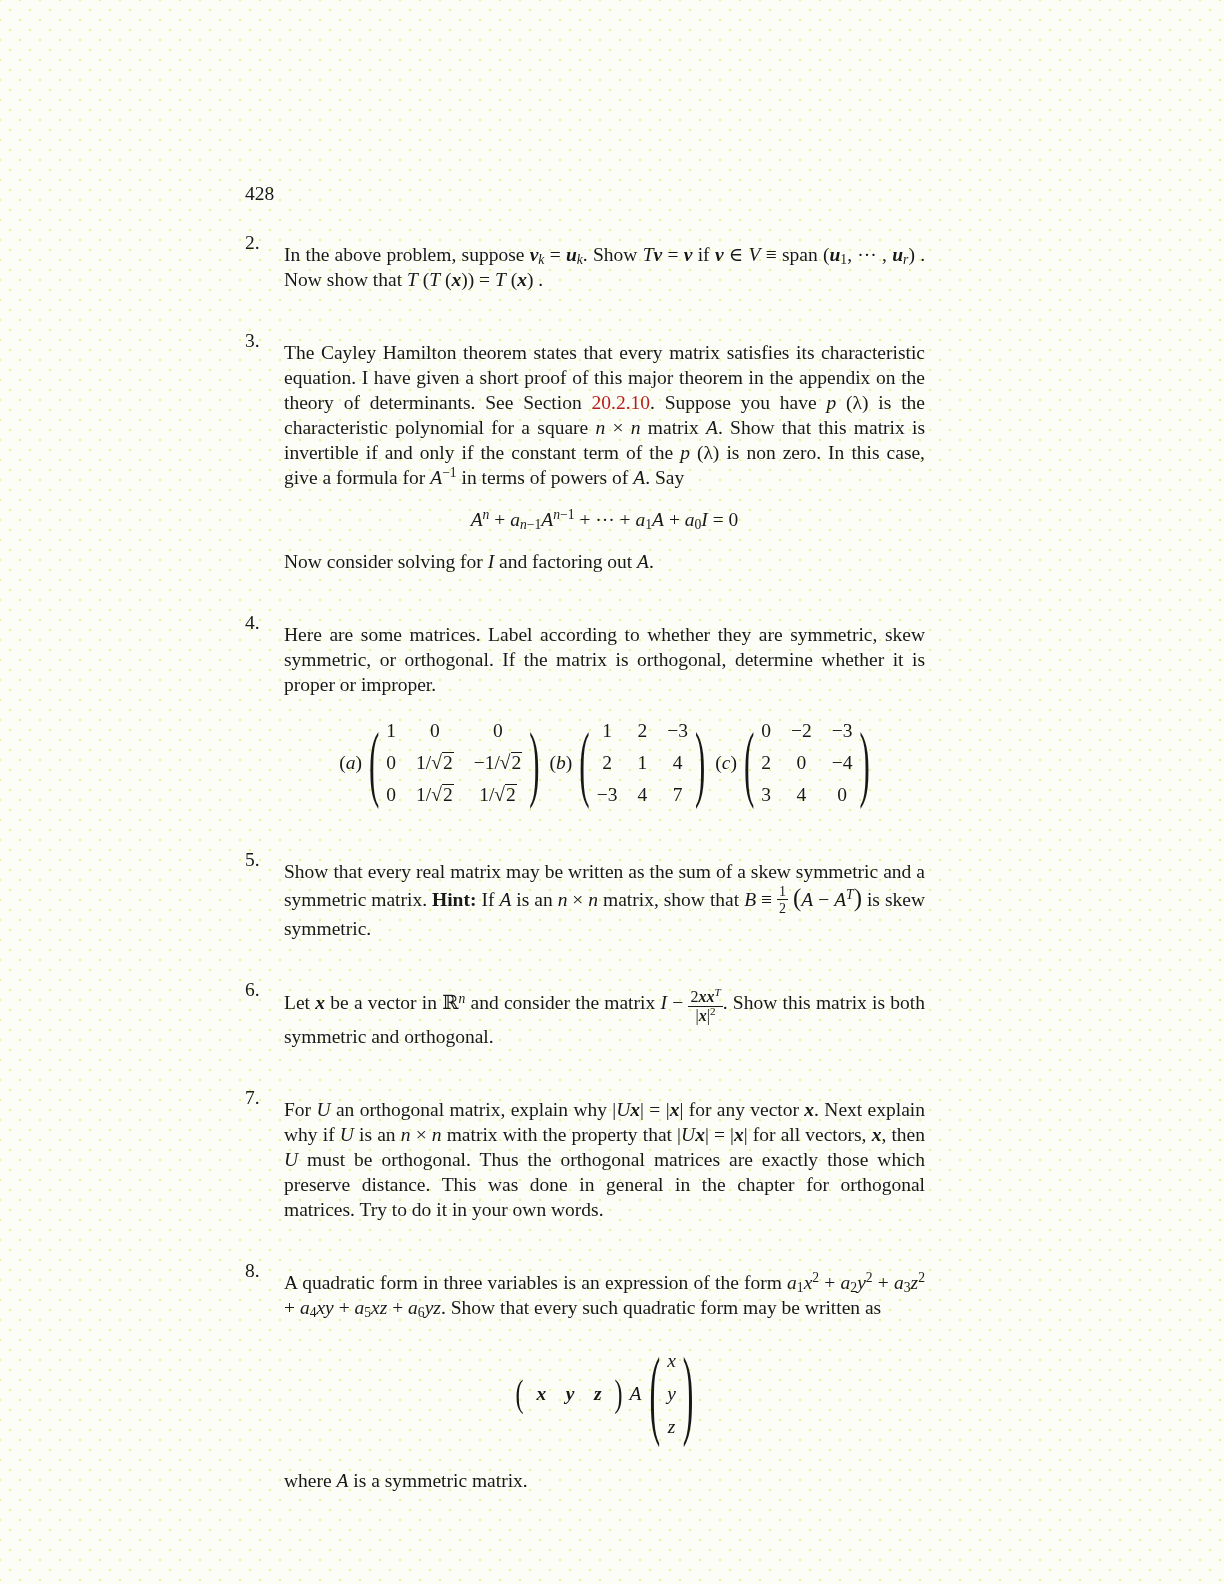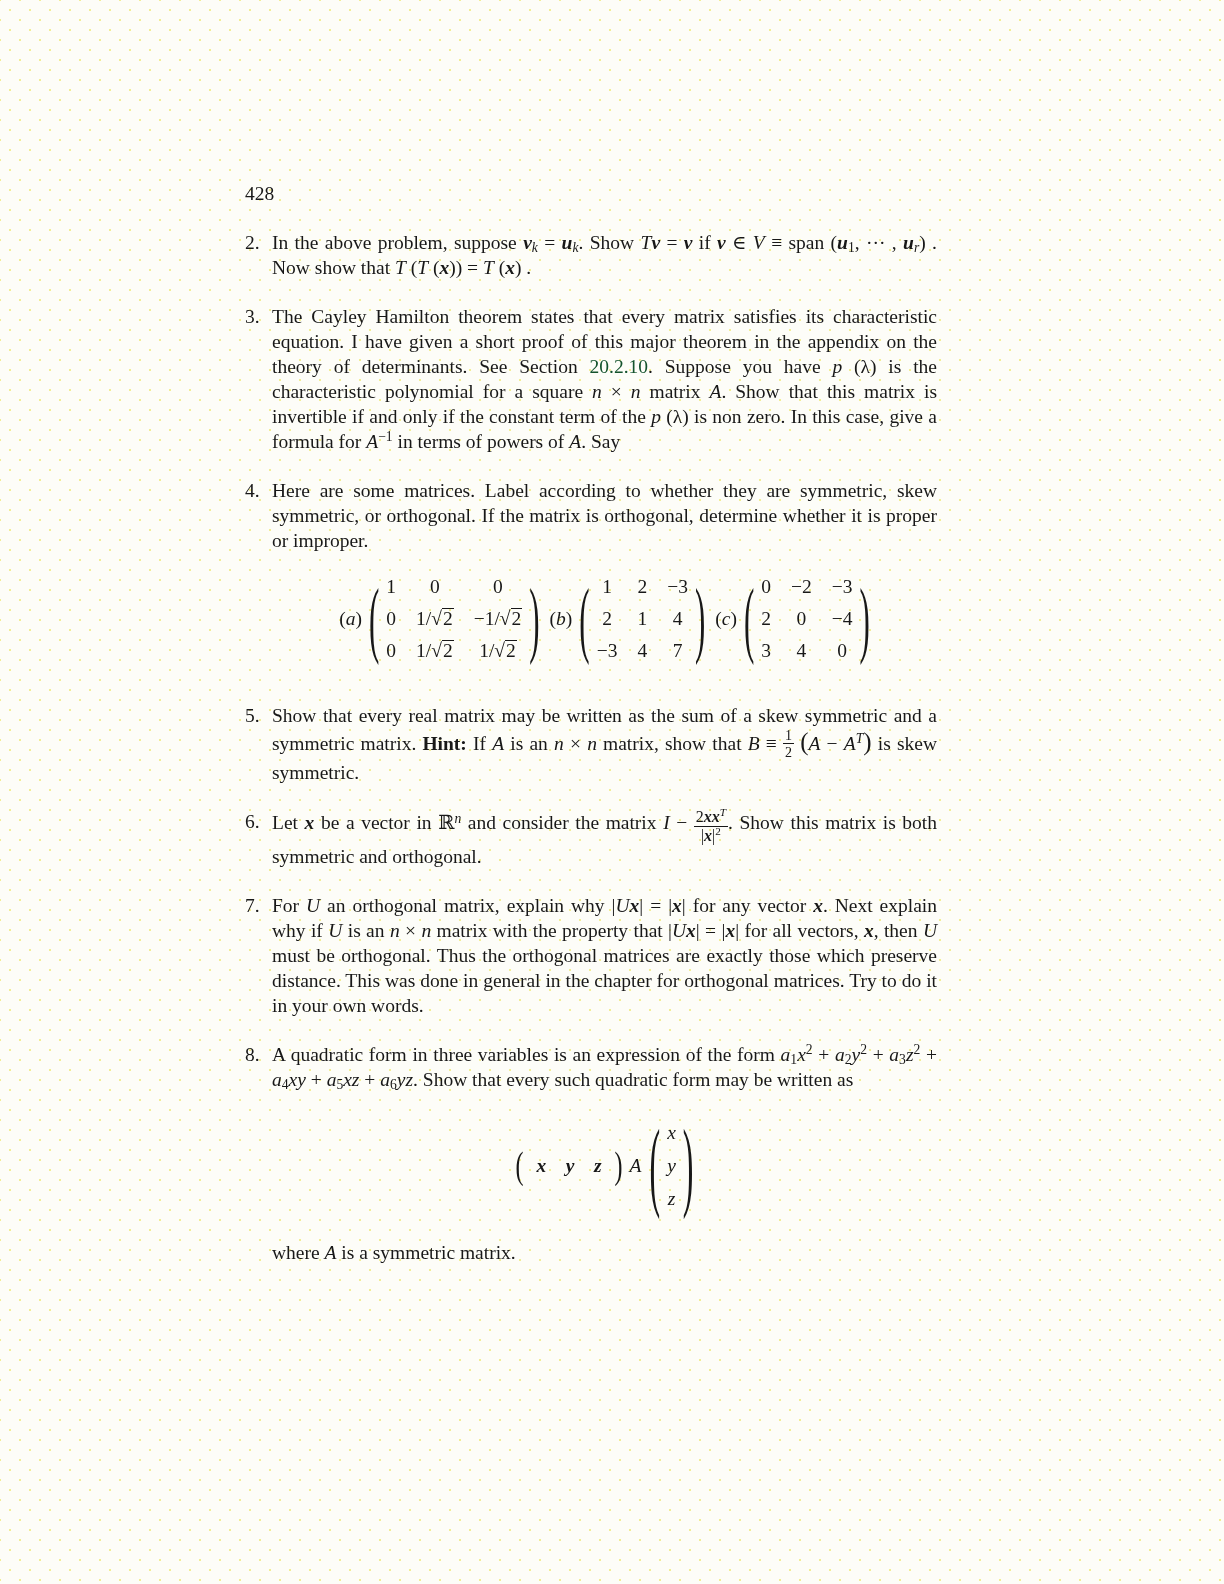--- a/index.html
+++ b/index.html
@@ -14,23 +14,23 @@
     font-family:"Liberation Serif","DejaVu Serif",serif;
     color:#181818;
     font-size:19.5px;
     line-height:25px;
   }
   .page{box-sizing:border-box;width:1224px;height:1584px;padding:181px 259px 0 245px;}
   .pagehead{display:flex;justify-content:space-between;white-space:pre;font-size:19.5px;}
   .problem{display:flex;margin-top:24px;}
   .pnum{width:27px;flex:0 0 27px;}
   .ptext{width:665px;flex:0 0 665px;text-align:justify;}
-  .para{margin:0;}
+  .para{margin:12px;}
   .display{margin:13px 0 15px 0;text-align:center;}
-  a.seclink{color:#14532d;text-decoration:none;cursor:pointer;}
+  a.seclink{color:#b91c1c;text-decoration:none;cursor:pointer;}
   sup{font-size:0.70em;vertical-align:0.5em;line-height:0;}
   sub{font-size:0.70em;vertical-align:-0.22em;line-height:0;}
   .frac{display:inline-block;vertical-align:-0.75em;text-align:center;line-height:1.02;font-size:0.82em;}
   .frac .num{display:block;border-bottom:1.3px solid #181818;padding:0 2px 1px 2px;}
   .frac .den{display:block;padding-top:1px;}
   .frac.half{font-size:0.72em;vertical-align:-0.5em;}
   .bigp{font-size:1.28em;}
   .sqrt{white-space:nowrap;}
   .sqrt .rad{display:inline-block;border-top:1.4px solid currentColor;line-height:1.05;padding:0 1px;}
   .matrixrow{display:flex;justify-content:center;align-items:center;gap:10px;margin:12px 0 8px 0;height:106px;}
@@ -65,20 +65,22 @@
       <span class="pnum">2.</span>
       <div class="ptext">
         <p class="para">In the above problem, suppose <b><i>v</i></b><sub><i>k</i></sub> = <b><i>u</i></b><sub><i>k</i></sub>. Show <i>T</i><b><i>v</i></b> = <b><i>v</i></b> if <b><i>v</i></b> ∈ <i>V</i> ≡ span (<b><i>u</i></b><sub>1</sub>, ··· , <b><i>u</i></b><sub><i>r</i></sub>) . Now show that <i>T</i> (<i>T</i> (<b><i>x</i></b>)) = <i>T</i> (<b><i>x</i></b>) .</p>
       </div>
     </div>
 
     <div class="problem">
       <span class="pnum">3.</span>
       <div class="ptext">
         <p class="para">The Cayley Hamilton theorem states that every matrix satisfies its characteristic equation.  I have given a short proof of this major theorem in the appendix on the theory of determinants.  See Section <a class="seclink">20.2.10</a>. Suppose you have <i>p</i> (λ) is the characteristic polynomial for a square <i>n</i> × <i>n</i> matrix <i>A</i>. Show that this matrix is invertible if and only if the constant term of the <i>p</i> (λ) is non zero. In this case, give a formula for <i>A</i><sup>−1</sup> in terms of powers of <i>A</i>. Say</p>
+        <div class="display" style="margin-top:17px;margin-bottom:17px;"><i>A</i><sup><i>n</i></sup> + <i>a</i><sub><i>n</i>−1</sub><i>A</i><sup><i>n</i>−1</sup> + ··· + <i>a</i><sub>1</sub><i>A</i> + <i>a</i><sub>0</sub><i>I</i> = 0</div>
+        <p class="para" style="margin-top:16px;">Now consider solving for <i>I</i> and factoring out <i>A</i>.</p>
       </div>
     </div>
 
     <div class="problem">
       <span class="pnum">4.</span>
       <div class="ptext">
         <p class="para">Here are some matrices. Label according to whether they are symmetric, skew symmetric, or orthogonal. If the matrix is orthogonal, determine whether it is proper or improper.</p>
         <div class="matrixrow">
           <div class="mgroup">
             <span class="mlabel">(<i>a</i>)</span>

